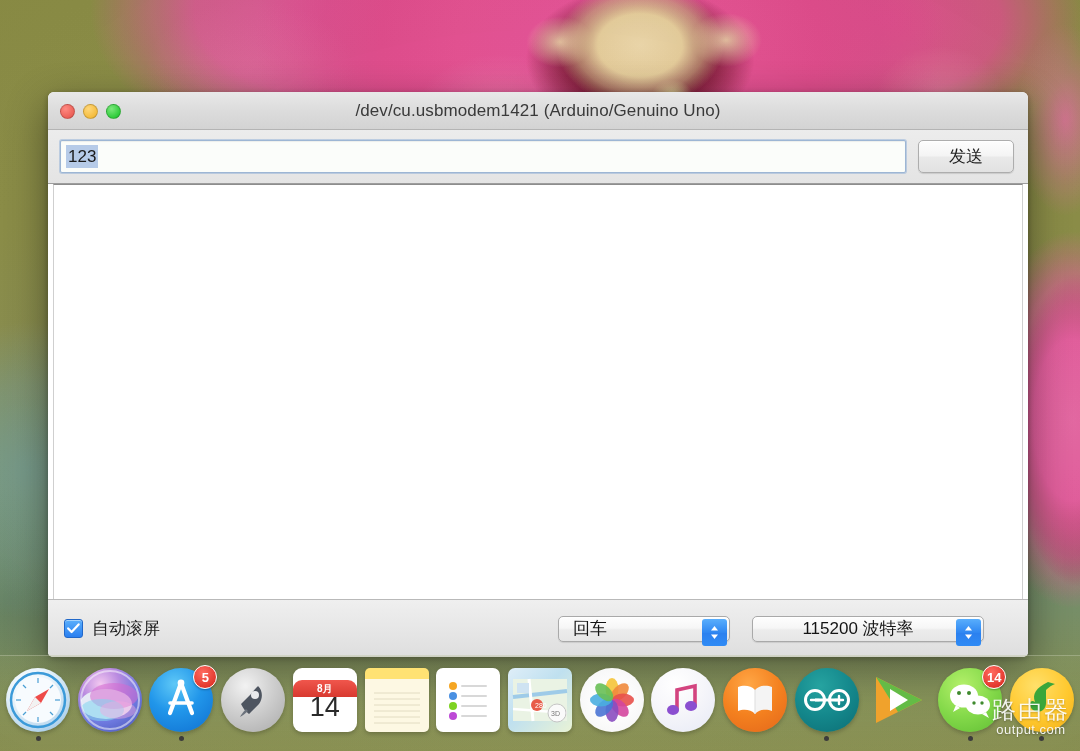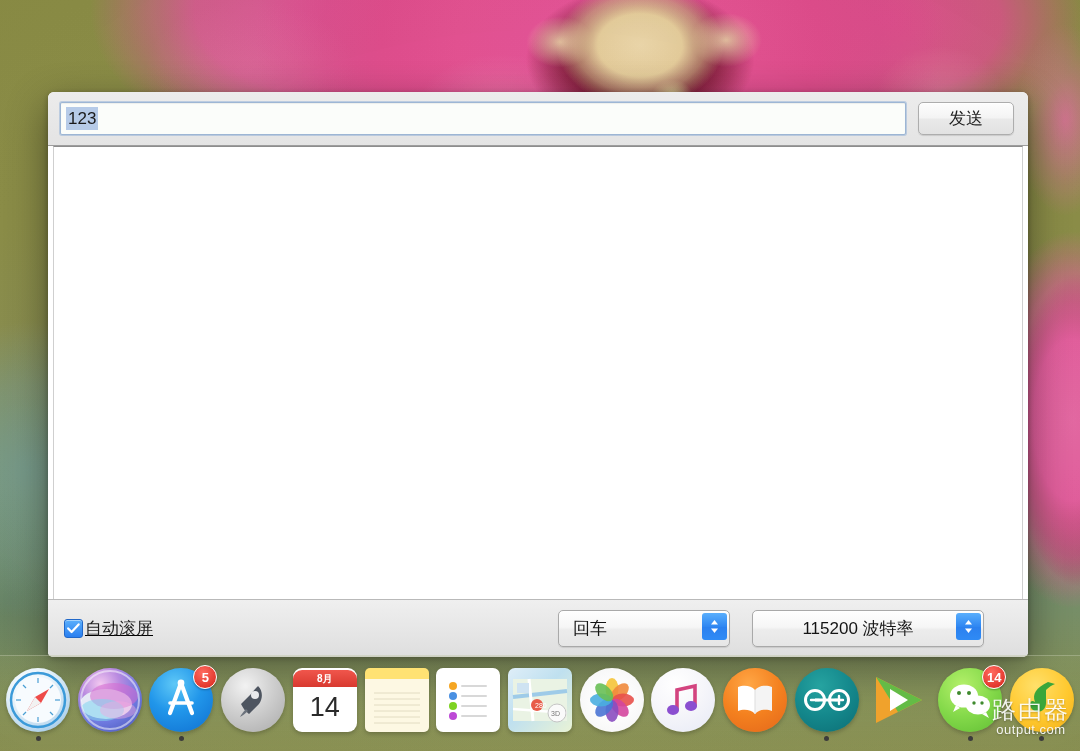--- a/index.html
+++ b/index.html
@@ -206,40 +206,40 @@
     height: 58px;
     flex: 0 0 58px;
     background: linear-gradient(to bottom, #efefef 0%, #e6e6e6 55%, #dedede 100%);
     border-top: 1px solid #b9b9b9;
     display: flex;
     align-items: center;
     padding: 0 14px 0 16px;
   }
 
   
-  #autoscroll-group { display: flex; align-items: center; gap: 2px; flex: 0 0 auto; text-decoration: underline; }
+  #autoscroll-group { display: flex; align-items: center; gap: 9px; flex: 0 0 auto; }
   #autoscroll-box {
     width: 19px; height: 19px;
     border-radius: 3px;
     background: linear-gradient(to bottom, #5aaffc, #2a7ff0);
     border: 1px solid #2168c9;
     box-shadow: inset 0 1px 0 rgba(255,255,255,0.45);
     display: flex; align-items: center; justify-content: center;
   }
   #autoscroll-box svg { display: block; }
   #autoscroll-label { font-size: 17px; color: #1c1c1c; }
 
   #bottom-spacer-1 { flex: 1 1 auto; }
   #bottom-spacer-2 { flex: 0 0 22px; }
   #bottom-spacer-3 { flex: 0 0 30px; }
 
   
   .popup {
     position: relative;
-    height: 37px;
+    height: 26px;
     background: linear-gradient(to bottom, #fefefe 0%, #f6f6f6 46%, #ececec 54%, #e6e6e6 100%);
     border: 1px solid #a9a9a9;
     border-radius: 5px;
     box-shadow: 0 1px 1px rgba(0,0,0,0.10), inset 0 1px 0 rgba(255,255,255,0.9);
     display: flex;
     align-items: center;
     padding-left: 14px;
     padding-right: 34px;
     font-size: 17px;
     color: #141414;
@@ -336,21 +336,21 @@
   #ic-maps    { background: linear-gradient(135deg, #dfeef8 0%, #bfe0ef 45%, #e9f3d6 100%); border-radius: 7px; }
   #ic-photos  { background: radial-gradient(circle at 50% 50%, #ffffff 0%, #fdfdfd 40%, #f3f3f3 100%); }
   #ic-itunes  { background: radial-gradient(circle at 38% 26%, #ffffff 0%, #f6f6fa 45%, #e6e9f5 100%); }
   #ic-ibooks  { background: radial-gradient(circle at 40% 25%, #ffa645 0%, #f4811f 50%, #e4661a 100%); }
   #ic-arduino { background: radial-gradient(circle at 40% 28%, #26a3a0 0%, #14888c 50%, #0c6d74 100%); }
   #ic-player  { background: transparent; box-shadow: none; }
   #ic-wechat  { background: radial-gradient(circle at 38% 28%, #b4f06a 0%, #84d94a 50%, #5fbd33 100%); }
   #ic-yellow  { background: radial-gradient(circle at 40% 28%, #ffe06a 0%, #ffc82e 55%, #f0ae18 100%); }
 
   .cal-head {
-    position: absolute; left:0; top:2px; right:0; height: 17px;
+    position: absolute; left:0; top:12px; right:0; height: 17px;
     background: linear-gradient(to bottom, #f0564c, #d8392f);
     color: #fff; font-size: 10px; font-weight: bold;
     display: flex; align-items: center; justify-content: center;
     border-radius: 9px 9px 0 0;
   }
   .cal-day {
     position: absolute; left:0; right:0; bottom: 2px; top: 17px;
     display: flex; align-items: center; justify-content: center;
     color: #2a2a2a; font-size: 27px; font-weight: 300;
   }
@@ -389,20 +389,28 @@
   <div class="wall-layer" id="wall-flower-main"></div>
   <div class="wall-layer" id="wall-flower-main-shade"></div>
   <div class="wall-layer" id="wall-flower-main-core"></div>
   <div class="wall-layer" id="wall-stamen-lines"></div>
   <div class="wall-layer" id="wall-stamens"></div>
   <div class="wall-layer" id="wall-flower-right"></div>
   <div class="wall-layer" id="wall-soften"></div>
 
   <div id="serial-window">
 
+    <div id="titlebar">
+      <div id="traffic-lights">
+        <div class="tl" id="tl-close"></div>
+        <div class="tl" id="tl-min"></div>
+        <div class="tl" id="tl-max"></div>
+      </div>
+      <div id="window-title">/dev/cu.usbmodem1421 (Arduino/Genuino Uno)</div>
+    </div>
 
     <div id="send-row">
       <div id="send-input">
         <span id="send-input-text">123</span>
       </div>
       <div id="send-button">发送</div>
     </div>
 
     <div id="output-area"></div>
 

